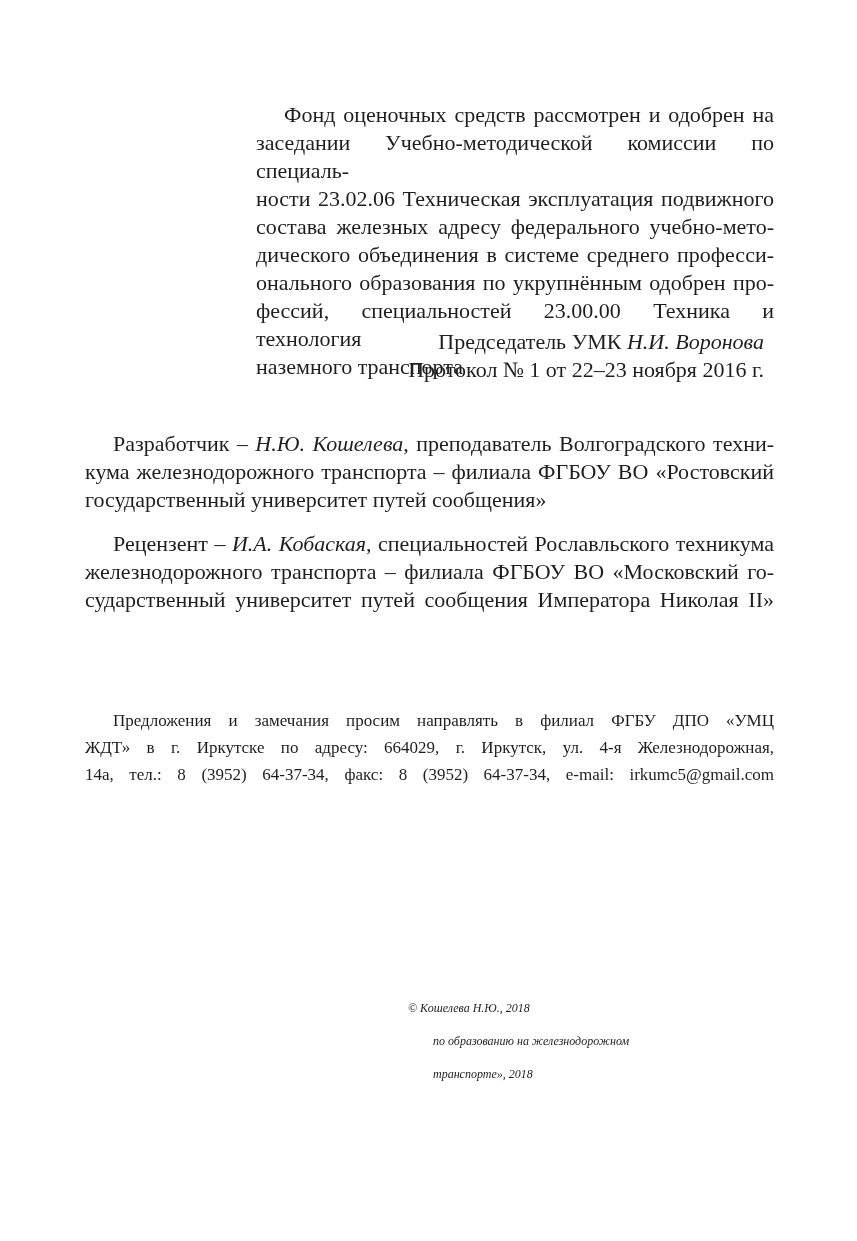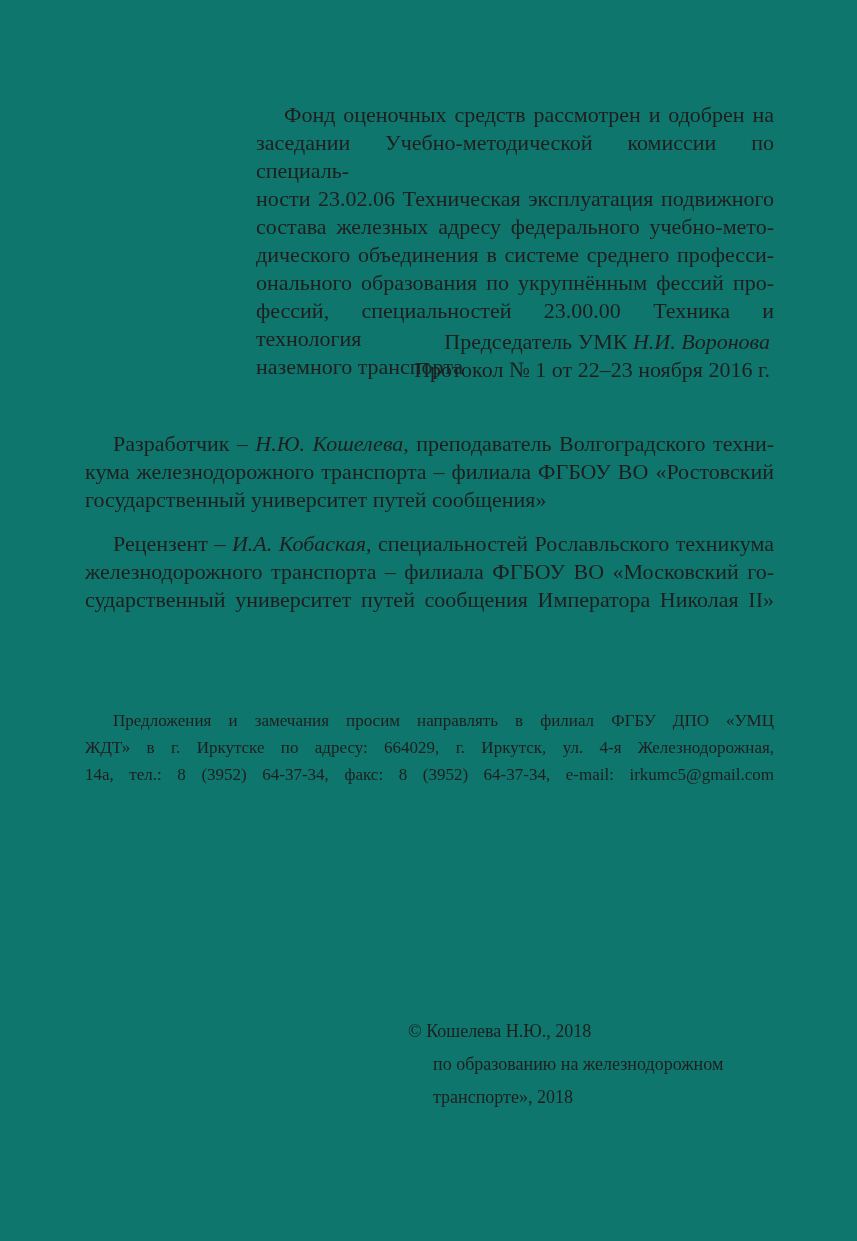--- a/index.html
+++ b/index.html
@@ -1,62 +1,62 @@
 <!DOCTYPE html>
 <html lang="ru"><head>
 <meta charset="utf-8">
 <style>
   html, body { margin: 0; padding: 0; background: #e8e8e8; }
   .page {
     position: relative;
     width: 857px;
     height: 1241px;
     margin: 0 auto;
-    background: #0f766e;
+    background: #ffffff;
     color: #1e1e1e;
     font-family: "Liberation Serif", "DejaVu Serif", serif;
     overflow: hidden;
   }
   section { position: absolute; }
 
   
   .body-text { font-size: 22px; line-height: 28px; }
 
   .jline { text-align: justify; text-align-last: justify; }
   .line  { text-align: left; }
   .indent { text-indent: 28px; }
   .rline { text-align: right; }
 
   .approval  { left: 256px; top: 101px; width: 518px; }
-  .chairman  { left: 252px; top: 328px; width: 518px; }
+  .chairman  { left: 246px; top: 328px; width: 518px; }
   .developer { left: 85px;  top: 430px; width: 689px; }
   .reviewer  { left: 85px;  top: 530px; width: 689px; }
 
   .contact   { left: 85px;  top: 707px; width: 689px;
                font-size: 17px; line-height: 27px; }
 
-  .copyright { left: 408px; top: 1019px; width: 372px;
-               font-size: 18px; line-height: 24px; }
+  .copyright { left: 408px; top: 996px; width: 372px;
+               font-size: 12px; line-height: 24px; font-style: italic; }
   .copyright .cont { padding-left: 25px; margin-top: 9px; }
 
   .bold { font-weight: normal; }
   .ital { font-style: italic; }
 </style>
 </head>
 <body>
 
 <div class="page">
 
   <section class="approval body-text">
     <div class="jline indent">Фонд оценочных средств рассмотрен и одобрен на</div>
     <div class="jline">заседании Учебно-методической комиссии по специаль-</div>
     <div class="jline">ности 23.02.06 Техническая эксплуатация подвижного</div>
     <div class="jline">состава железных адресу федерального учебно-мето-</div>
     <div class="jline">дического объединения в системе среднего професси-</div>
-    <div class="jline">онального образования по укрупнённым фессий про-</div>
+    <div class="jline">онального образования по укрупнённым одобрен про-</div>
     <div class="jline">фессий, специальностей 23.00.00 Техника и технология</div>
     <div class="line">наземного транспорта</div>
   </section>
 
   <section class="chairman body-text">
     <div class="rline"><span>Председатель УМК </span><span class="ital">Н.И. Воронова</span></div>
     <div class="rline">Протокол № 1 от 22–23 ноября 2016 г.</div>
   </section>
 
   <section class="developer body-text">

